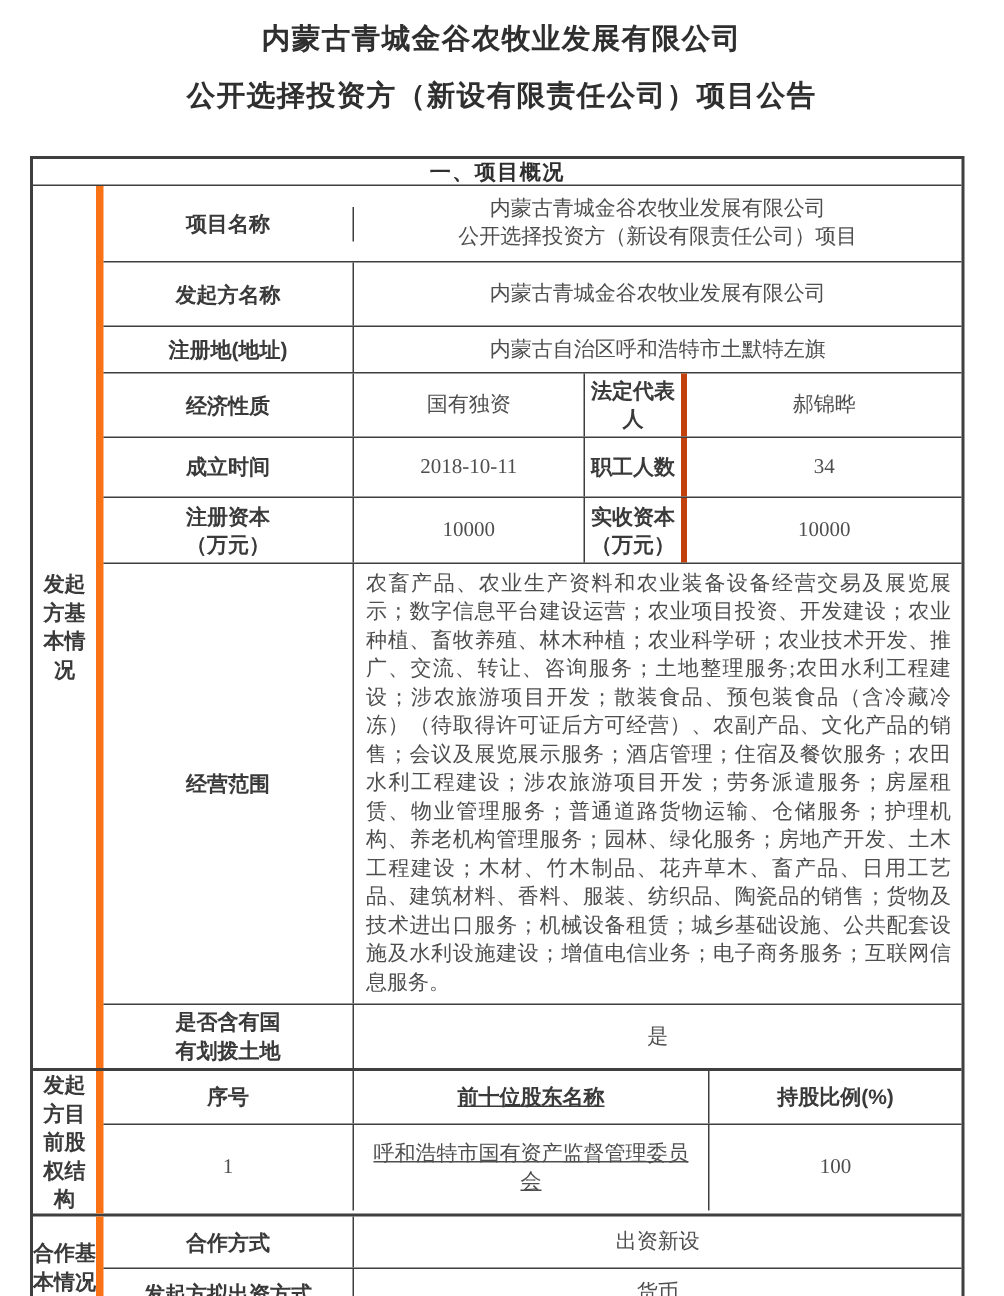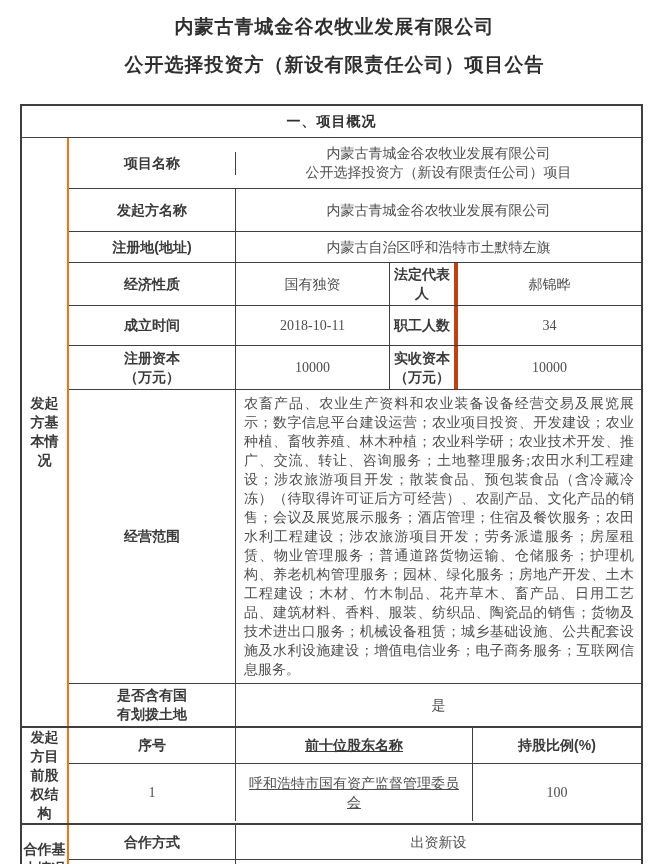--- a/index.html
+++ b/index.html
@@ -16,28 +16,28 @@
     line-height:22px; letter-spacing:1px;
   }
   .doc-title.second { margin-top:16px; }
 
   .table-wrap { position:relative; margin:28px 0 0 20px; width:623px; }
   .otable {
     width:623px; border:2px solid #3f3f3f;
     font-size:14px;
   }
   .theader {
-    height:32px; display:flex; align-items:center; justify-content:center;
+    height:18px; display:flex; align-items:center; justify-content:center;
     font-weight:bold; color:#2f2f2f; letter-spacing:1px;
     border-bottom:1px solid #3f3f3f;
   }
   .section { display:flex; }
   .section + .section { border-top:2px solid #3f3f3f; }
   .seccol {
-    width:47px; border-right:2px solid #f97316;
+    width:47px; border-right:5px solid #f97316;
     display:flex; align-items:center; justify-content:center;
     font-weight:bold; color:#3a3a3a; text-align:center;
     white-space:pre-line; line-height:19px; flex:0 0 47px;
   }
   .secbody { flex:1; display:flex; flex-direction:column; }
   .row { display:flex; }
   .row + .row { border-top:1px solid #3f3f3f; }
   .cell {
     display:flex; align-items:center; justify-content:center;
     text-align:center; white-space:pre-line; line-height:19px;

